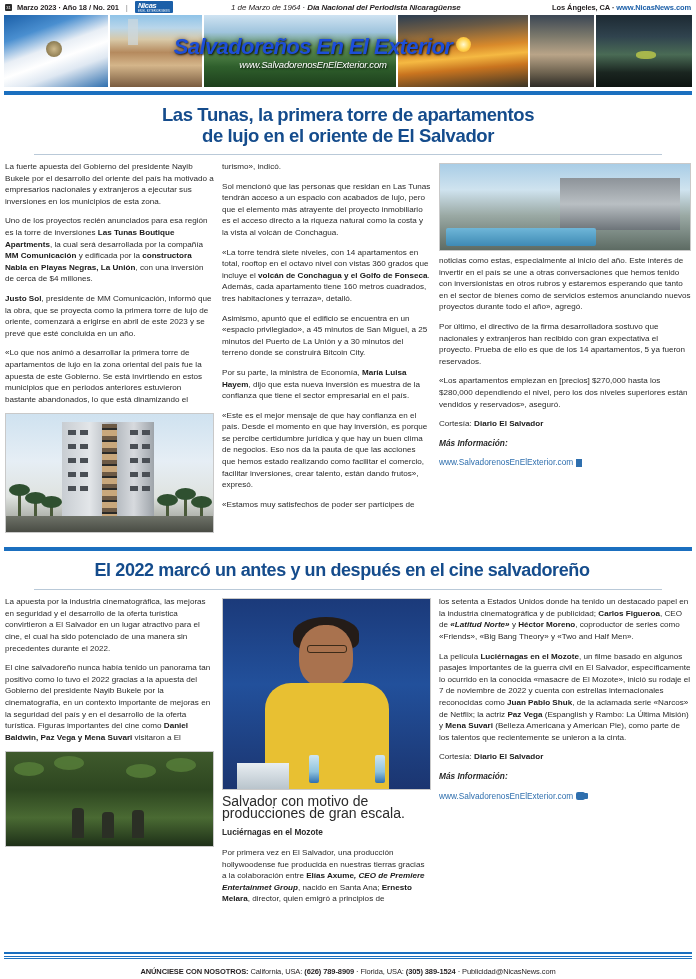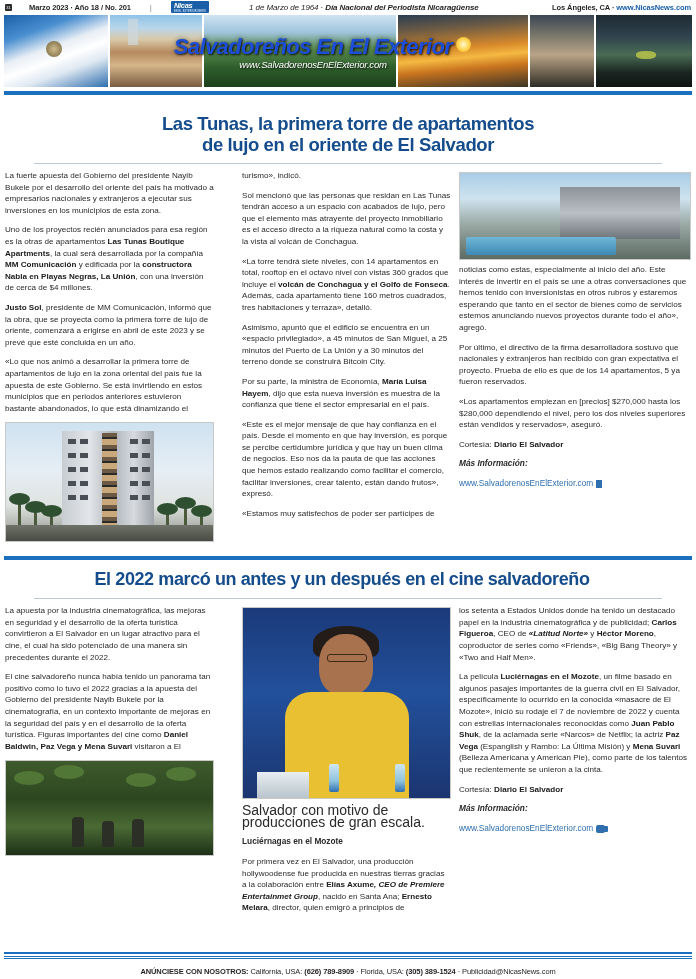--- a/index.html
+++ b/index.html
@@ -16,21 +16,21 @@
   
   .masthead {
     height:15px;
     display:flex;
     align-items:center;
     padding:0 5px;
     font-size:7.5px;
     white-space:nowrap;
     border-bottom:1px solid #ffffff;
   }
-  .mh-left { display:flex; align-items:center; gap:17px; }
+  .mh-left { display:flex; align-items:center; gap:5px; }
   .cal-icon {
     width:7px; height:7px; background:#2b2b2b; color:#fff;
     font-size:4px; line-height:7px; text-align:center;
     border-radius:1px; display:inline-block;
   }
   .mh-issue { font-weight:bold; font-size:7.5px; letter-spacing:-0.1px; }
   .mh-divider { color:#888; padding:0 2px; font-size:8px; }
   .nicas-logo {
     background:#1b5fa8; color:#fff; font-weight:bold;
     font-size:7.5px; padding:1px 3px 0 3px; font-style:italic;
@@ -77,30 +77,30 @@
     text-shadow:1px 1px 2px rgba(0,0,0,.8);
   }
 
   
   .rule-thick { height:4px; background:#1b6fbf; margin:4px 4px 0 4px; }
 
   
   .headline {
     color:#154c8c; font-weight:bold; text-align:center;
     font-size:18.5px; line-height:21px; letter-spacing:-0.4px;
-    padding:18px 40px 6px 40px;
+    padding:9px 40px 6px 40px;
   }
   .headline.single { font-size:18px; padding:9px 32px 6px 20px; }
   .hr-under { height:1px; background:#b9c9d8; margin:2px 34px 0 34px; }
 
   
   .cols { display:flex; padding:0 5px; gap:8px; }
   .col { font-size:8.1px; line-height:11.6px; text-align:left; color:#2a2a2a; }
   .c1 { flex:0 0 209px; }
-  .c2 { flex:0 0 209px;margin-left:20px; }
+  .c2 { flex:0 0 209px; }
   .c3 { flex:1 1 auto; }
   .col p { margin:0 0 8px 0; }
   .col p.tight { margin-bottom:0; }
   .col b, .col strong { font-weight:bold; color:#1a1a1a; }
   .col i { font-style:italic; }
   .subhead { font-weight:bold; font-size:8.3px; margin:0 0 1px 0; }
   .courtesy { margin:0 0 12px 0; font-size:8.1px; }
   .courtesy b { font-weight:bold; }
   .moreinfo { font-weight:bold; font-style:italic; font-size:8.3px; margin:0 0 6px 0; }
   .weblink { color:#2f6fae; font-size:8.3px; display:flex; align-items:center; gap:3px; }
@@ -247,21 +247,21 @@
 <div class="headline">
   <span>Las Tunas, la primera torre de apartamentos</span><br>
   <span>de lujo en el oriente de El Salvador</span>
 </div>
 <div class="hr-under"></div>
 
 <div class="cols" style="margin-top:6px;">
 
   <div class="col c1">
     <p>La fuerte apuesta del Gobierno del presidente Nayib Bukele por el desarrollo del oriente del país ha motivado a empresarios nacionales y extranjeros a ejecutar sus inversiones en los municipios de esta zona.</p>
-    <p><span>Uno de los proyectos recién anunciados para esa región es la otras de apartamentos </span><b>Las Tunas Boutique Apartments</b><span>, la cual será desarrollada por la compañía </span><b>MM Comunicación</b><span> y edificada por la </span><b>constructora Nabla en Playas Negras, La Unión</b><span>, con una inversión de cerca de $4 millones.</span></p>
+    <p><span>Uno de los proyectos recién anunciados para esa región es la torre de inversiones </span><b>Las Tunas Boutique Apartments</b><span>, la cual será desarrollada por la compañía </span><b>MM Comunicación</b><span> y edificada por la </span><b>constructora Nabla en Playas Negras, La Unión</b><span>, con una inversión de cerca de $4 millones.</span></p>
     <p><b>Justo Sol</b><span>, presidente de MM Comunicación, informó que la obra, que se proyecta como la primera torre de lujo de oriente, comenzará a erigirse en abril de este 2023 y se prevé que esté concluida en un año.</span></p>
     <p>«Lo que nos animó a desarrollar la primera torre de apartamentos de lujo en la zona oriental del país fue la apuesta de este Gobierno. Se está invirtiendo en estos municipios que en periodos anteriores estuvieron bastante abandonados, lo que está dinamizando el</p>
     <div class="photo ph-render">
       <div class="tower"></div>
       <div class="win" style="left:62px;top:16px;"></div>
       <div class="win" style="left:74px;top:16px;"></div>
       <div class="win" style="left:62px;top:30px;"></div>
       <div class="win" style="left:74px;top:30px;"></div>
       <div class="win" style="left:62px;top:44px;"></div>
       <div class="win" style="left:74px;top:44px;"></div>

